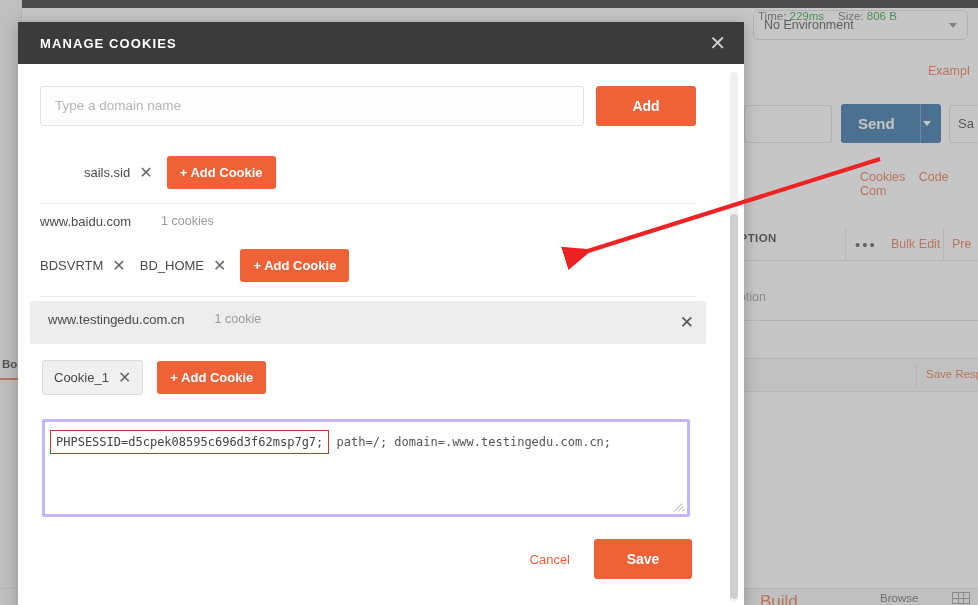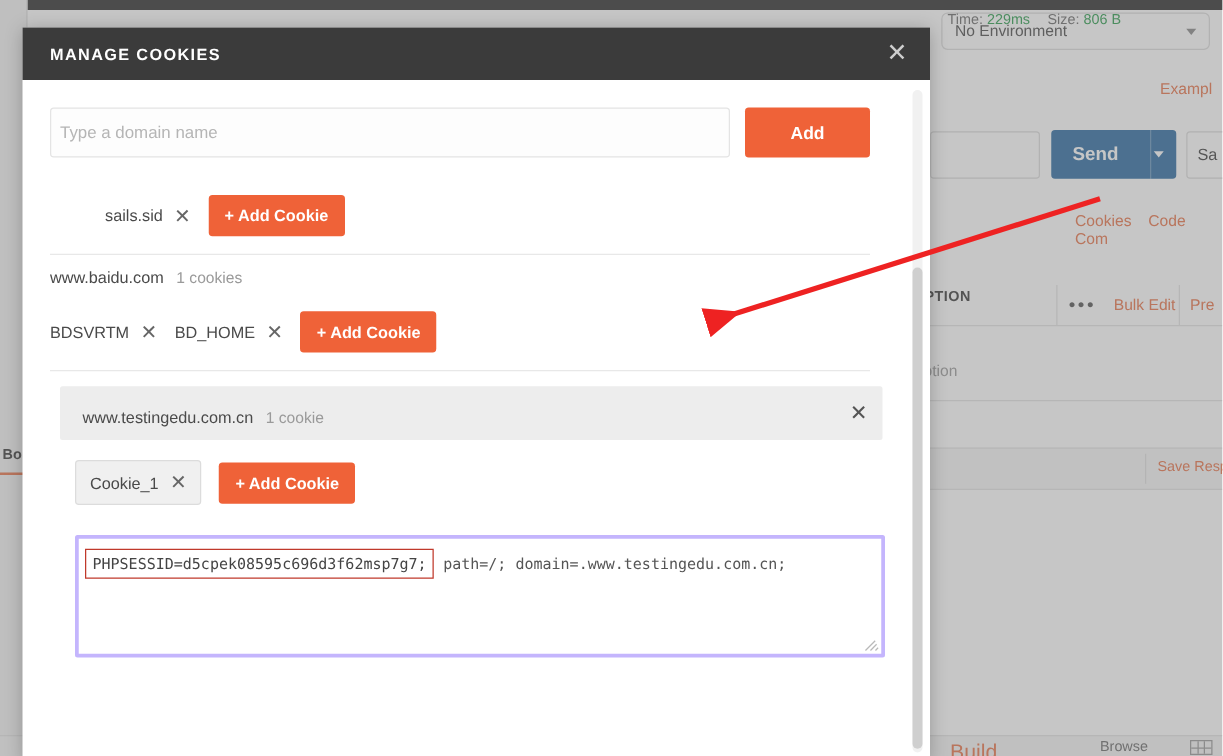--- a/index.html
+++ b/index.html
@@ -84,32 +84,32 @@
   }
   .modal-title { font-size: 13px; font-weight: bold; letter-spacing: 1.1px; flex: 1; }
   .modal-close { font-size: 20px; color: #cfcfcf; cursor: pointer; line-height: 1; font-weight: 300; }
 
   .modal-body { position: relative; height: 545px; overflow: hidden; }
   .scroll-area { position: absolute; left: 0; top: 0; width: 700px; height: 545px; }
 
   .domain-add-row { display: flex; padding: 22px 22px 0 22px; align-items: flex-start; }
   .domain-input {
     flex: 1; height: 40px; border: 1px solid #e4e4e4; border-radius: 3px;
-    background: #fdfdfd; font-size: 13.5px; color: #b5b5b5; padding: 0 7px; line-height: 38px;
+    background: #fdfdfd; font-size: 13.5px; color: #b5b5b5; padding: 0 14px; line-height: 38px;
   }
   .add-btn {
     width: 100px; height: 40px; margin-left: 12px; background: #ef6238; border-radius: 3px;
     color: #fff; font-size: 14px; font-weight: bold; display: flex; align-items: center; justify-content: center;
     cursor: pointer;
   }
 
   .group { }
   .group-head {
     padding: 10px 22px 8px 22px; font-size: 13px; color: #4a4a4a;
-    display: flex; align-items: flex-end;
+    display: flex; align-items: flex-start; gap: 20px;
   }
   .group-head .count { color: #9a9a9a; margin-left: 10px; font-size: 12.5px; }
   .group-head.highlight {
     background: #ededed; margin: 0 12px; padding: 11px 12px 11px 18px; border-radius: 2px;
   }
   .group-head .spacer { flex: 1; }
   .group-close { color: #555; font-size: 17px; font-weight: 300; cursor: pointer; }
 
   .cookie-row { display: flex; align-items: center; padding: 12px 22px 14px 22px; }
   .cookie-row.boxed { margin: 4px 12px 0 12px; padding: 12px 12px 14px 12px; }
@@ -265,21 +265,21 @@
               <span class="nm">BD_HOME</span>
               <span class="x">✕</span>
             </div>
             <div class="addcookie-btn">
               <span>+ Add Cookie</span>
             </div>
           </div>
         </div>
         <div class="divider"></div>
 
-        <div class="group" style="margin-top:12px;padding-left:18px;">
+        <div class="group" style="margin-top:4px;">
           <div class="group-head highlight">
             <span>www.testingedu.com.cn</span>
             <span class="count">1 cookie</span>
             <span class="spacer"></span>
             <span class="group-close">✕</span>
           </div>
           <div class="cookie-row boxed">
             <div class="chip framed">
               <span class="nm">Cookie_1</span>
               <span class="x">✕</span>
@@ -296,20 +296,26 @@
               </div>
               <div class="resize-grip">
                 <i style="left:1px;top:11px;width:11px;transform:rotate(-45deg);"></i>
                 <i style="left:5px;top:11px;width:7px;transform:rotate(-45deg);"></i>
                 <i style="left:9px;top:11px;width:3px;transform:rotate(-45deg);"></i>
               </div>
             </div>
           </div>
         </div>
 
+        <div class="modal-footer">
+          <div class="cancel-link">Cancel</div>
+          <div class="save-main-btn">
+            <span>Save</span>
+          </div>
+        </div>
 
       </div>
 
       <div class="mscroll-track"></div>
       <div class="mscroll-thumb"></div>
     </div>
   </div>
 
   <svg class="arrow-svg" viewBox="0 0 978 605">
     <defs>

